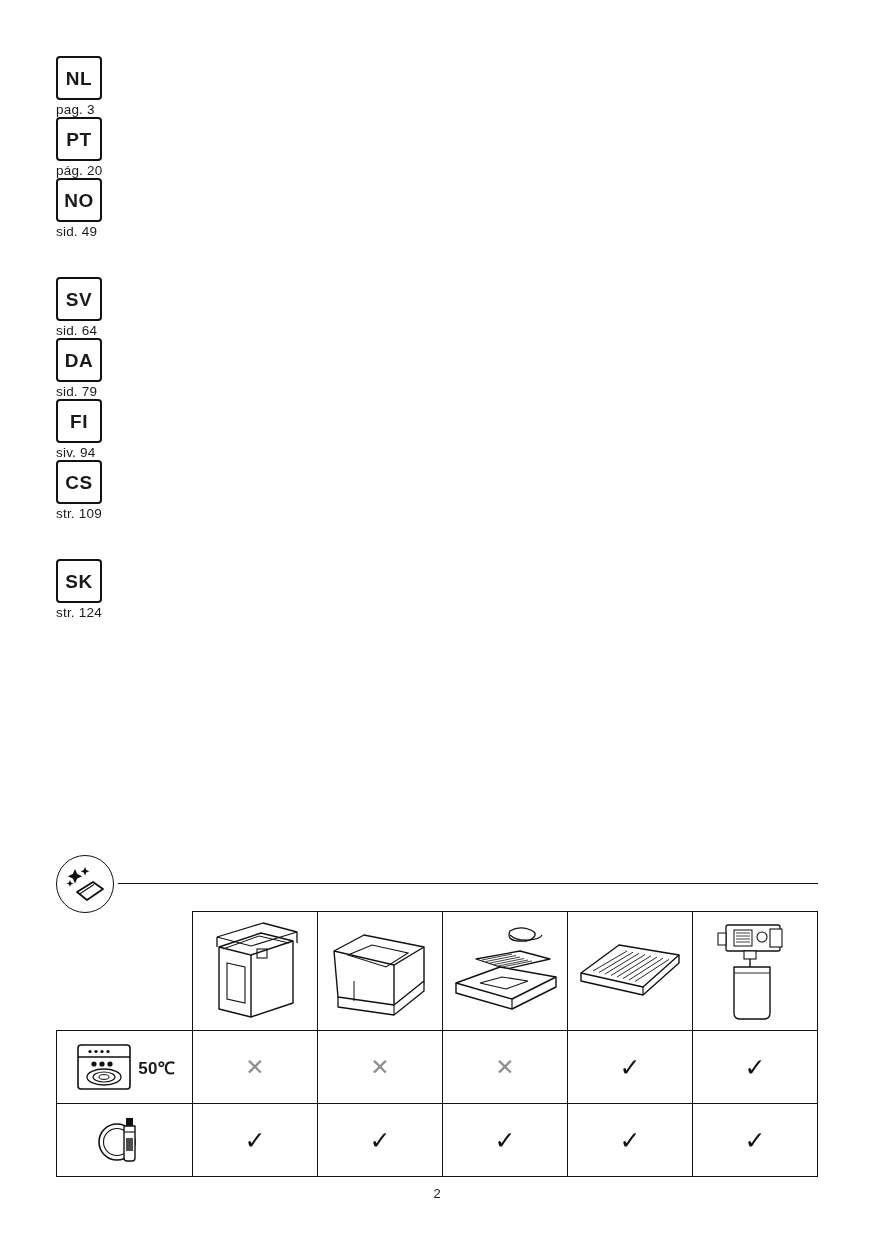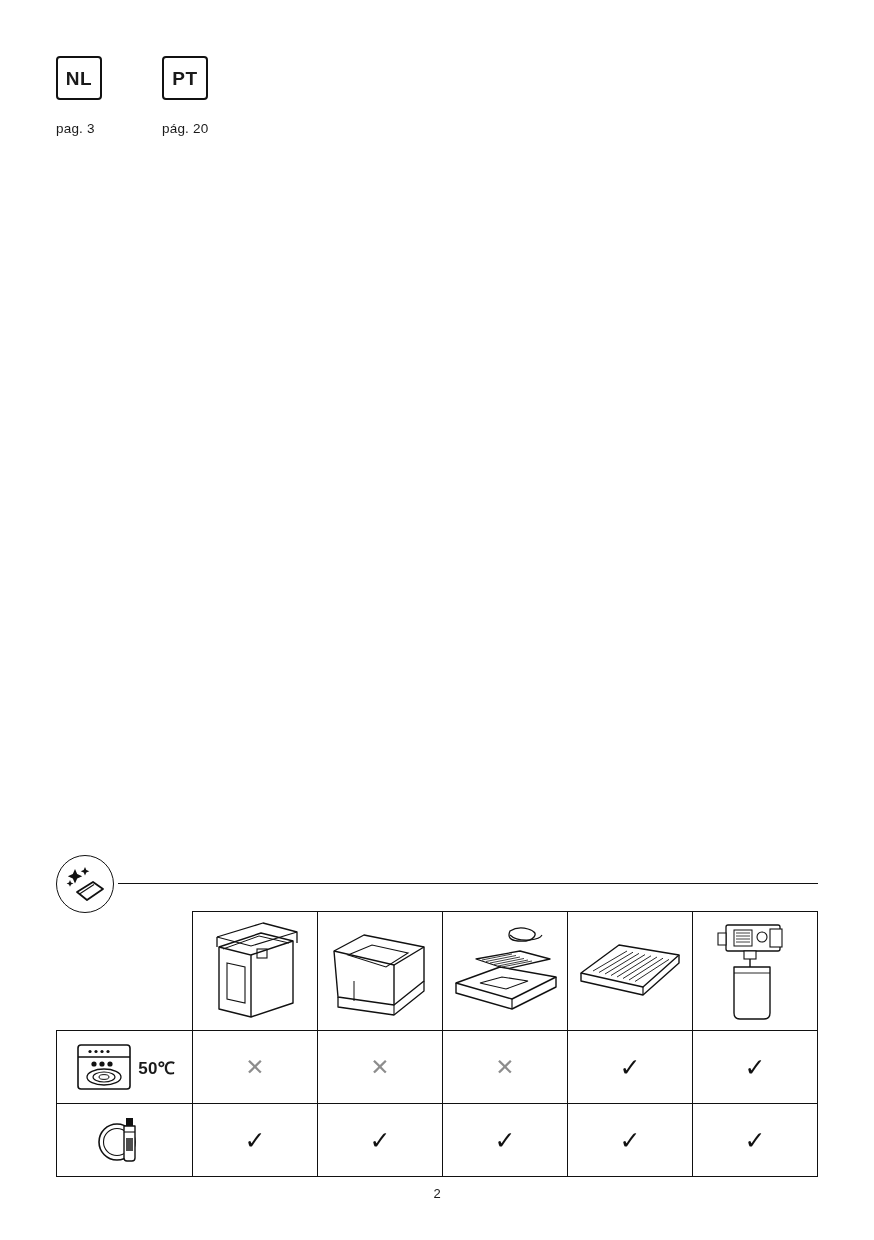--- a/index.html
+++ b/index.html
@@ -19,20 +19,21 @@
   
   #lang-grid {
     position: absolute;
     left: 56px;
     top: 56px;
     width: 420px;
   }
   .lang-row {
     display: flex;
     margin-bottom: 38px;
+    flex-direction: column;
   }
   .lang-cell {
     width: 106px;
   }
   .lang-box {
     width: 46px;
     height: 44px;
     border: 2px solid #111;
     border-radius: 4px;
     display: flex;
@@ -40,21 +41,21 @@
     justify-content: center;
     box-sizing: border-box;
   }
   .lang-code {
     font-size: 19px;
     font-weight: bold;
     letter-spacing: 0.5px;
     line-height: 1;
   }
   .lang-page {
-    margin-top: 21px;
+    margin-top: 2px;
     font-size: 13.5px;
     letter-spacing: 0.2px;
     white-space: pre;
   }
 
   
   #care-section {
     position: absolute;
     left: 56px;
     top: 855px;
@@ -153,24 +154,62 @@
         <span class="lang-code">NL</span>
       </div>
       <div class="lang-page">pag. 3</div>
     </div>
     <div class="lang-cell">
       <div class="lang-box">
         <span class="lang-code">PT</span>
       </div>
       <div class="lang-page">pág. 20</div>
     </div>
+    <div class="lang-cell">
+      <div class="lang-box">
+        <span class="lang-code">NO</span>
+      </div>
+      <div class="lang-page">sid. 49</div>
+    </div>
   </div>
 
-
   <div class="lang-row">
+    <div class="lang-cell">
+      <div class="lang-box">
+        <span class="lang-code">SV</span>
+      </div>
+      <div class="lang-page">sid. 64</div>
+    </div>
+    <div class="lang-cell">
+      <div class="lang-box">
+        <span class="lang-code">DA</span>
+      </div>
+      <div class="lang-page">sid. 79</div>
+    </div>
+    <div class="lang-cell">
+      <div class="lang-box">
+        <span class="lang-code">FI</span>
+      </div>
+      <div class="lang-page">siv. 94</div>
+    </div>
+    <div class="lang-cell">
+      <div class="lang-box">
+        <span class="lang-code">CS</span>
+      </div>
+      <div class="lang-page">str. 109</div>
+    </div>
+  </div>
+
+  <div class="lang-row">
+    <div class="lang-cell">
+      <div class="lang-box">
+        <span class="lang-code">SK</span>
+      </div>
+      <div class="lang-page">str. 124</div>
+    </div>
     <div class="lang-cell"></div>
     <div class="lang-cell"></div>
   </div>
 
 </div>
 
 <div id="care-section">
 
   <div id="care-header">
     <div id="care-rule"></div>

